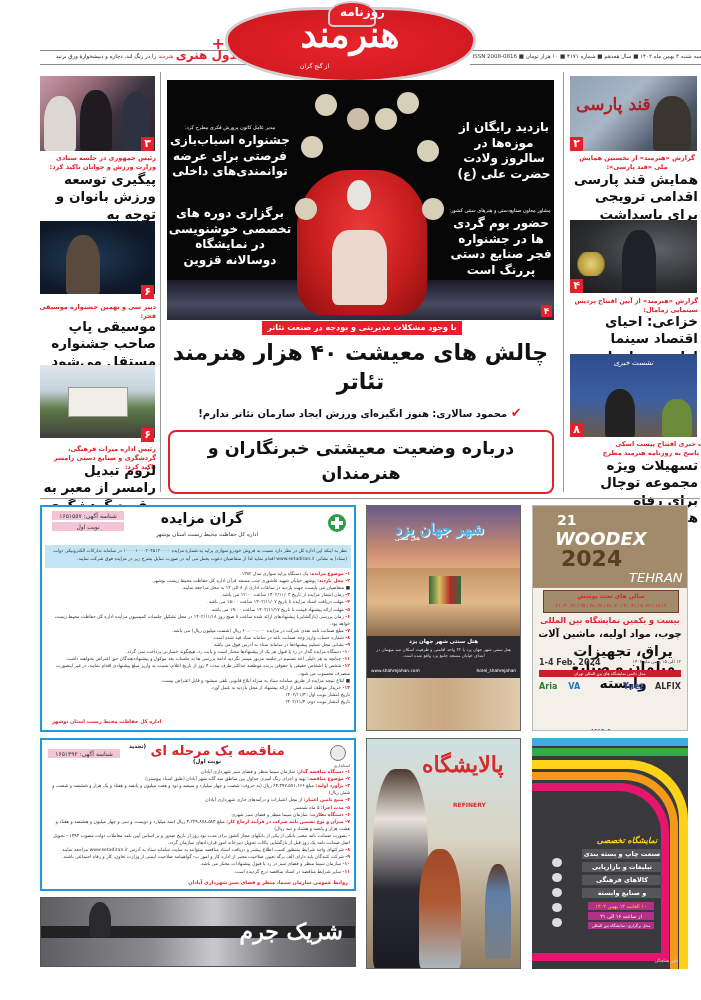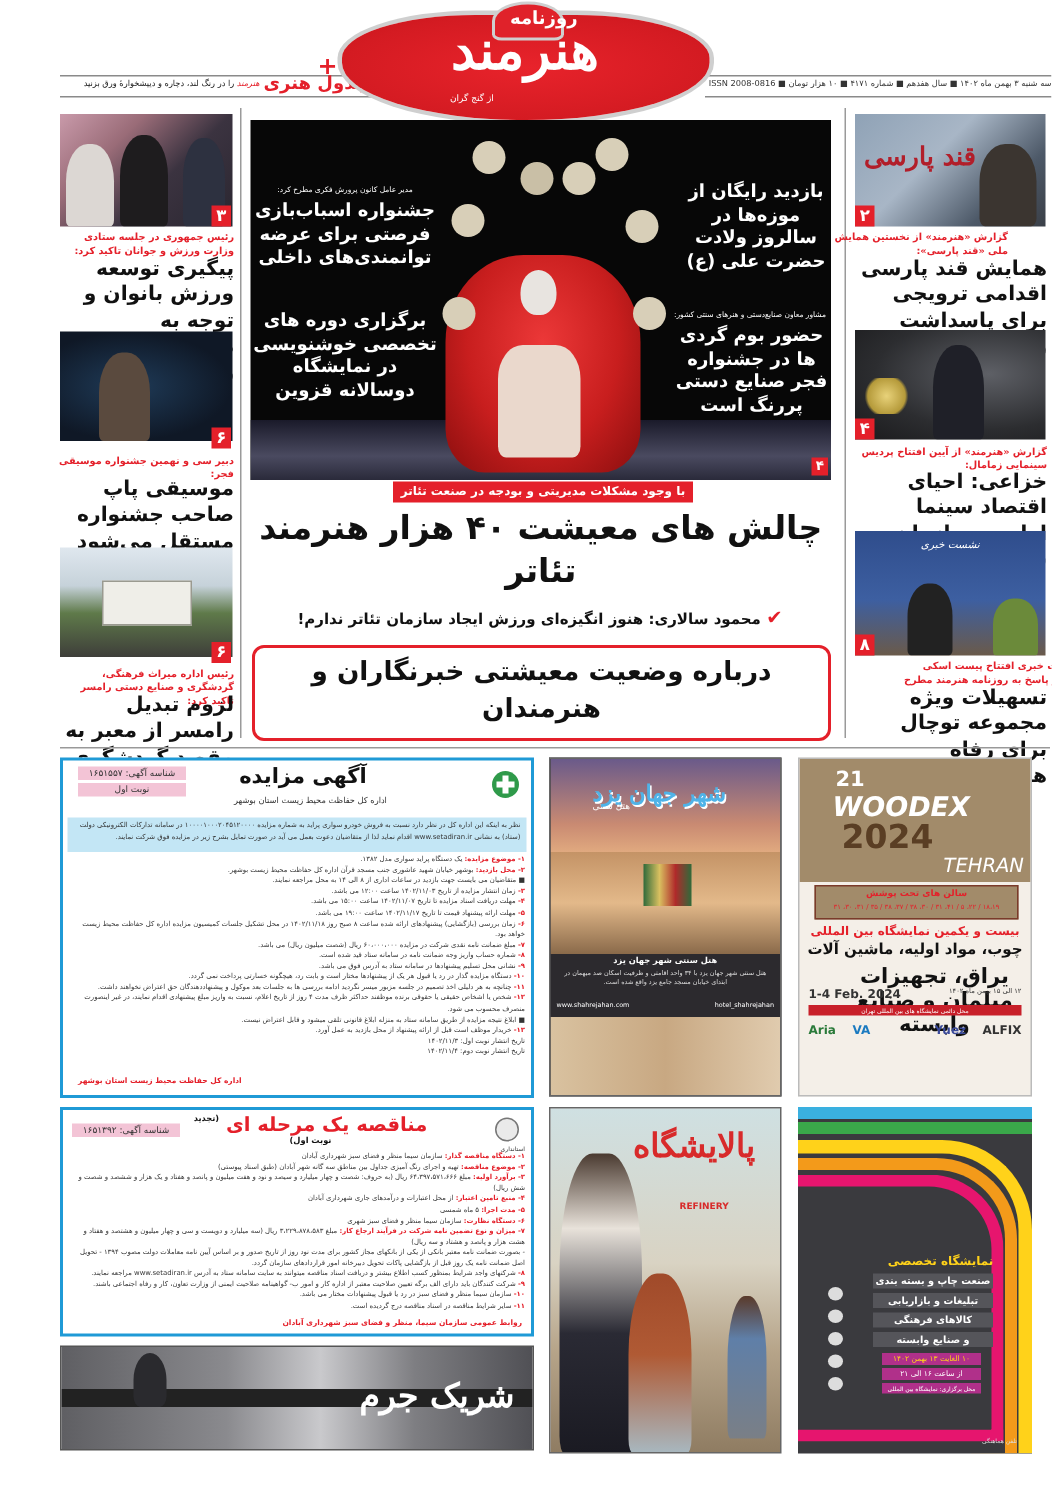--- a/index.html
+++ b/index.html
@@ -83,21 +83,21 @@
 
 <div class="vrule" style="left:563px; top:72px; height:420px;"></div>
 <div class="vrule" style="left:160px; top:72px; height:420px;"></div>
 
 <div>
   <div class="photo" style="left:570px; top:76px; width:127px; height:75px; background:linear-gradient(135deg,#8fa2b6 0%,#a8b6c6 40%,#4d5968 75%,#3a3f47 100%);">
     <div style="position:absolute; left:6px; top:18px; color:#b21e2a; font-size:17px; font-weight:bold; font-family:'DejaVu Serif',serif;">قند پارسی</div>
     <div style="position:absolute; right:6px; top:20px; width:38px; height:55px; background:#3b3530; border-radius:45% 45% 10% 10%;"></div>
   </div>
   <div class="num-badge" style="left:570px; top:137px;">۲</div>
-  <div class="kicker" style="left:542px; top:154px; width:130px;">گزارش «هنرمند» از نخستین همایش ملی «قند پارسی»:</div>
+  <div class="kicker" style="left:572px; top:154px; width:130px;text-align:center;">گزارش «هنرمند» از نخستین همایش ملی «قند پارسی»:</div>
   <div class="headline" style="left:568px; top:171px; width:130px;">همایش قند پارسی اقدامی ترویجی برای پاسداشت زبان فارسی است</div>
 </div>
 
 <div>
   <div class="photo" style="left:570px; top:220px; width:127px; height:73px; background:radial-gradient(ellipse at 70% 40%,#5e6066 0%,#2c2d30 60%,#1a1a1c 100%);">
     <div style="position:absolute; left:4px; top:32px; width:34px; height:24px; background:radial-gradient(circle,#e8d27a 0%,#b59a3a 60%,transparent 70%);"></div>
     <div style="position:absolute; left:52px; top:10px; width:34px; height:63px; background:#1f2028; border-radius:45% 45% 8% 8%;"></div>
   </div>
   <div class="num-badge" style="left:570px; top:279px;">۴</div>
   <div class="kicker" style="left:568px; top:297px; width:130px;">گزارش «هنرمند» از آیین افتتاح پردیس سینمایی زمامال:</div>
@@ -189,21 +189,21 @@
   <div>درباره وضعیت معیشتی خبرنگاران و هنرمندان</div>
 </div>
 
 <div class="hsep" style="left:40px; top:498px; width:660px;"></div>
 
 <div class="ad-box" style="left:40px; top:505px; width:316px; height:227px;">
   <div style="position:absolute; right:8px; top:7px; width:18px; height:18px; border-radius:50%; background:#2f9a4a;">
     <div style="position:absolute; left:7px; top:3px; width:4px; height:12px; background:#fff;"></div>
     <div style="position:absolute; left:3px; top:7px; width:12px; height:4px; background:#fff;"></div>
   </div>
-  <div class="ad-title" style="left:95px; top:3px; width:130px; font-size:14px;">آگهی مزایده</div>
+  <div class="ad-title" style="left:95px; top:3px; width:130px; font-size:14px;">گران مزایده</div>
   <div class="ad-small" style="left:100px; top:24px; width:130px; text-align:center;">اداره کل حفاظت محیط زیست استان بوشهر</div>
   <div class="pink-tag" style="left:10px; top:4px; width:72px;">شناسه آگهی: ۱۶۵۱۵۵۷</div>
   <div class="pink-tag" style="left:10px; top:15px; width:72px;">نوبت اول</div>
   <div class="blue-band" style="left:3px; top:38px; width:306px; height:23px;">نظر به اینکه این اداره کل در نظر دارد نسبت به فروش خودرو سواری پراید به شماره مزایده ۱۰۰۰۰۱۰۰۰۲۰۴۵۱۲۰۰۰۰ در سامانه تدارکات الکترونیکی دولت (ستاد) به نشانی www.setadiran.ir اقدام نماید لذا از متقاضیان دعوت بعمل می آید در صورت تمایل بشرح زیر در مزایده فوق شرکت نمایند.</div>
   <div class="ad-lines" style="left:6px; top:63px; width:302px;">
     <div><span class="hl">۱- موضوع مزایده:</span> <span>یک دستگاه پراید سواری مدل ۱۳۸۲.</span></div>
     <div><span class="hl">۲- محل بازدید:</span> <span>بوشهر خیابان شهید عاشوری جنب مسجد قرآن اداره کل حفاظت محیط زیست بوشهر.</span></div>
     <div><span>■</span> <span>متقاضیان می بایست جهت بازدید در ساعات اداری از ۸ الی ۱۴ به محل مراجعه نمایند.</span></div>
     <div><span class="hl">۳-</span> <span>زمان انتشار مزایده از تاریخ ۱۴۰۲/۱۱/۰۳ ساعت ۱۲:۰۰ می باشد.</span></div>
     <div><span class="hl">۴-</span> <span>مهلت دریافت اسناد مزایده تا تاریخ ۱۴۰۲/۱۱/۰۷ ساعت ۱۵:۰۰ می باشد.</span></div>
@@ -302,21 +302,21 @@
   <div style="position:absolute; left:52px; top:110px; width:42px; height:120px; background:linear-gradient(180deg,#a04a2a 0%,#b05a34 45%,#a8b8c0 100%); border-radius:45% 45% 8% 8%;"></div>
   <div style="position:absolute; left:118px; top:125px; width:26px; height:95px; background:linear-gradient(180deg,#5a3a2a 0%,#5f7fa8 30%,#7a7f86 100%); border-radius:45% 45% 8% 8%;"></div>
 </div>
 
 <div class="poster" style="left:532px; top:738px; width:156px; height:231px; background:#3a3a3e;">
   <div style="position:absolute; left:0; right:0; top:0; height:8px; background:#3ab0e0;"></div>
   <div style="position:absolute; left:0; right:0; top:10px; height:8px; background:#3aa84a;"></div>
   <div style="position:absolute; left:0; top:22px; width:156px; height:209px; border:9px solid #ffd21a; border-left:none; border-bottom:none; border-radius:0 60px 0 0;"></div>
   <div style="position:absolute; left:0; top:34px; width:146px; height:197px; border:8px solid #f39a1a; border-left:none; border-bottom:none; border-radius:0 54px 0 0;"></div>
   <div style="position:absolute; left:0; top:45px; width:137px; height:178px; border:8px solid #e6156e; border-left:none; border-radius:0 50px 0 0;"></div>
-  <div style="position:absolute; left:55px; top:98px; width:80px; text-align:center; color:#ffd21a; font-size:8px; font-weight:bold;">نمایشگاه تخصصی</div>
+  <div style="position:absolute; left:55px; top:98px; width:80px; text-align:center; color:#ffd21a; font-size:8px; font-weight:bold;font-style:italic;">نمایشگاه تخصصی</div>
   <div style="position:absolute; left:50px; top:111px; width:80px; height:10px; background:#55555a; color:#fff; font-size:6.5px; font-weight:bold; text-align:center; line-height:10px;">صنعت چاپ و بسته بندی</div>
   <div style="position:absolute; left:50px; top:124px; width:80px; height:10px; background:#55555a; color:#fff; font-size:6.5px; font-weight:bold; text-align:center; line-height:10px;">تبلیغات و بازاریابی</div>
   <div style="position:absolute; left:50px; top:137px; width:80px; height:10px; background:#55555a; color:#fff; font-size:6.5px; font-weight:bold; text-align:center; line-height:10px;">کالاهای فرهنگی</div>
   <div style="position:absolute; left:50px; top:150px; width:80px; height:10px; background:#55555a; color:#fff; font-size:6.5px; font-weight:bold; text-align:center; line-height:10px;">و صنایع وابسته</div>
   <div style="position:absolute; left:56px; top:164px; width:66px; height:8px; background:#b0308a; color:#ffd21a; font-size:5px; text-align:center; line-height:8px;">۱۰ الغایت ۱۳ بهمن ۱۴۰۲</div>
   <div style="position:absolute; left:56px; top:174px; width:66px; height:8px; background:#b0308a; color:#fff; font-size:5px; text-align:center; line-height:8px;">از ساعت ۱۶ الی ۲۱</div>
   <div style="position:absolute; left:56px; top:184px; width:66px; height:7px; background:#b0308a; color:#fff; font-size:4px; text-align:center; line-height:7px;">محل برگزاری: نمایشگاه بین المللی</div>
   <div style="position:absolute; left:16px; top:120px; width:14px; height:70px; display:flex; flex-direction:column; gap:6px;">
     <span style="display:block; width:10px; height:9px; border-radius:50%; background:#ddd;"></span>
     <span style="display:block; width:10px; height:9px; border-radius:50%; background:#ddd;"></span>

